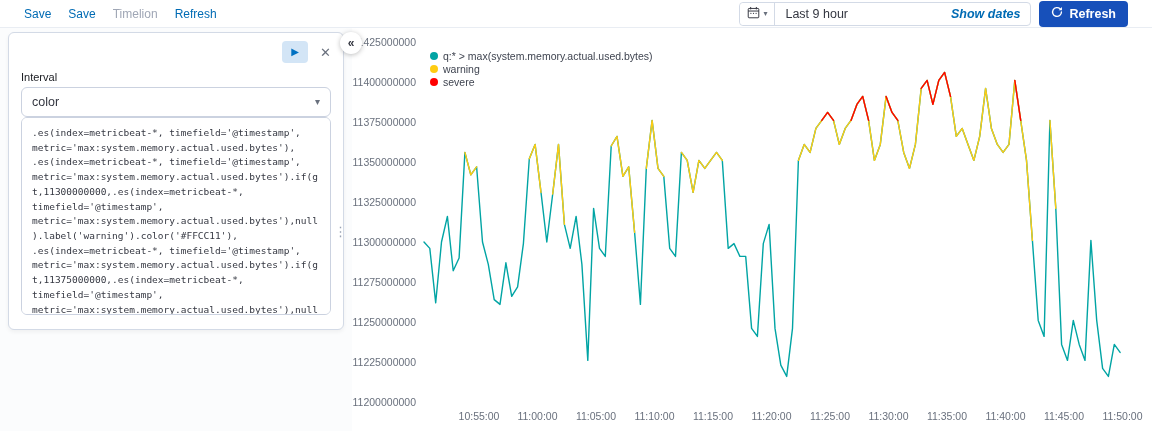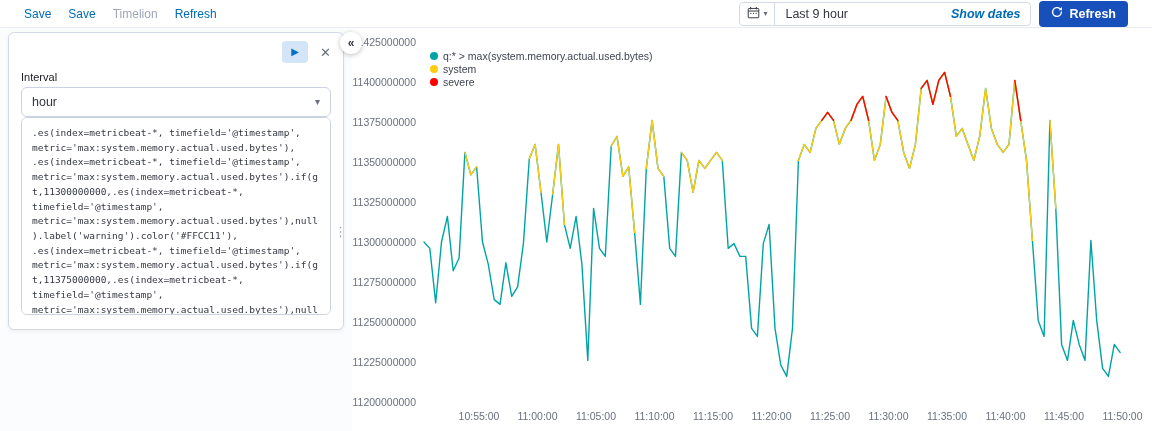--- a/index.html
+++ b/index.html
@@ -128,40 +128,40 @@
     <div class="panel">
       <div class="panel-actions">
         <button class="play-btn">
           <span>▶</span>
         </button>
         <button class="close-btn">✕</button>
       </div>
 
       <label class="form-label">Interval</label>
       <div class="select">
-        <span>hour</span>
+        <span>color</span>
         <span class="select-chevron">▾</span>
       </div>
 
       <textarea class="expr" spellcheck="false" style="">.es(index=metricbeat-*, timefield='@timestamp', metric='max:system.memory.actual.used.bytes'), .es(index=metricbeat-*, timefield='@timestamp', metric='max:system.memory.actual.used.bytes').if(gt,11300000000,.es(index=metricbeat-*, timefield='@timestamp', metric='max:system.memory.actual.used.bytes'),null).label('warning').color('#FFCC11'), .es(index=metricbeat-*, timefield='@timestamp', metric='max:system.memory.actual.used.bytes').if(gt,11375000000,.es(index=metricbeat-*, timefield='@timestamp', metric='max:system.memory.actual.used.bytes'),null).label('severe').color('red')</textarea>
     </div>
 
     <div class="drag-dots">⋮</div>
     <button class="collapse-btn">«</button>
   </div>
 
   <div class="chart-region">
     <div class="legend">
       <div class="legend-item">
         <span class="legend-dot" style="background: rgb(1, 164, 164);"></span>
         <span>q:* &gt; max(system.memory.actual.used.bytes)</span>
       </div>
       <div class="legend-item">
         <span class="legend-dot" style="background: rgb(255, 204, 17);"></span>
-        <span>system</span>
+        <span>warning</span>
       </div>
       <div class="legend-item">
         <span class="legend-dot" style="background: rgb(255, 0, 0);"></span>
         <span>severe</span>
       </div>
     </div>
     <svg id="chart" viewBox="0 0 800 403" preserveAspectRatio="none">
         <text x="64" y="377.5" text-anchor="end" class="tick">11200000000</text>
         <text x="64" y="337.5" text-anchor="end" class="tick">11225000000</text>
         <text x="64" y="297.5" text-anchor="end" class="tick">11250000000</text>

